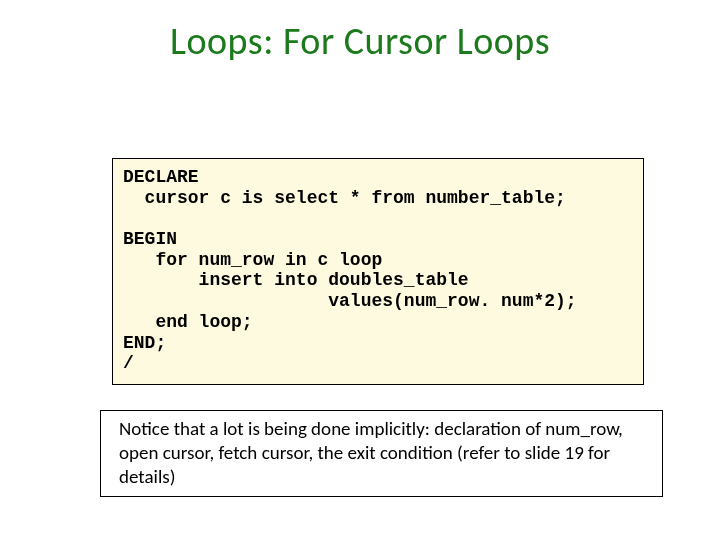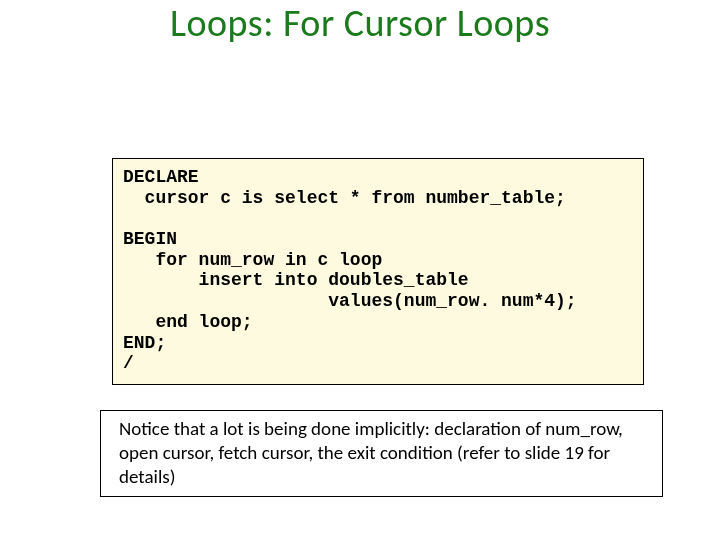--- a/index.html
+++ b/index.html
@@ -9,20 +9,21 @@
     height: 540px;
     background: #ffffff;
     font-family: Calibri, "Segoe UI", Arial, sans-serif;
     position: relative;
   }
   .title {
     color: #1b7a1b;
     font-size: 38px;
     font-weight: 400;
     text-align: center;
+    margin-top: 18px;
     letter-spacing: 0.5px;
   }
   .code-box {
     position: absolute;
     left: 112px;
     top: 158px;
     width: 510px;
     background: #fdfadf;
     border: 1.5px solid #000;
     padding: 8px 10px 10px 10px;
@@ -50,18 +51,18 @@
 <body>
 
 <div class="title">Loops: For Cursor Loops</div>
 
 <div class="code-box">DECLARE
   cursor c is select * from number_table;
  
 BEGIN
    for num_row in c loop
        insert into doubles_table
-                   values(num_row. num*4);
+                   values(num_row. num*2);
    end loop;
 END;
 /</div>
 
 <div class="note-box">Notice that a lot is being done implicitly: declaration of num_row, open cursor, fetch cursor, the exit condition  (refer to slide 19 for details)</div>
 
 </body></html>

